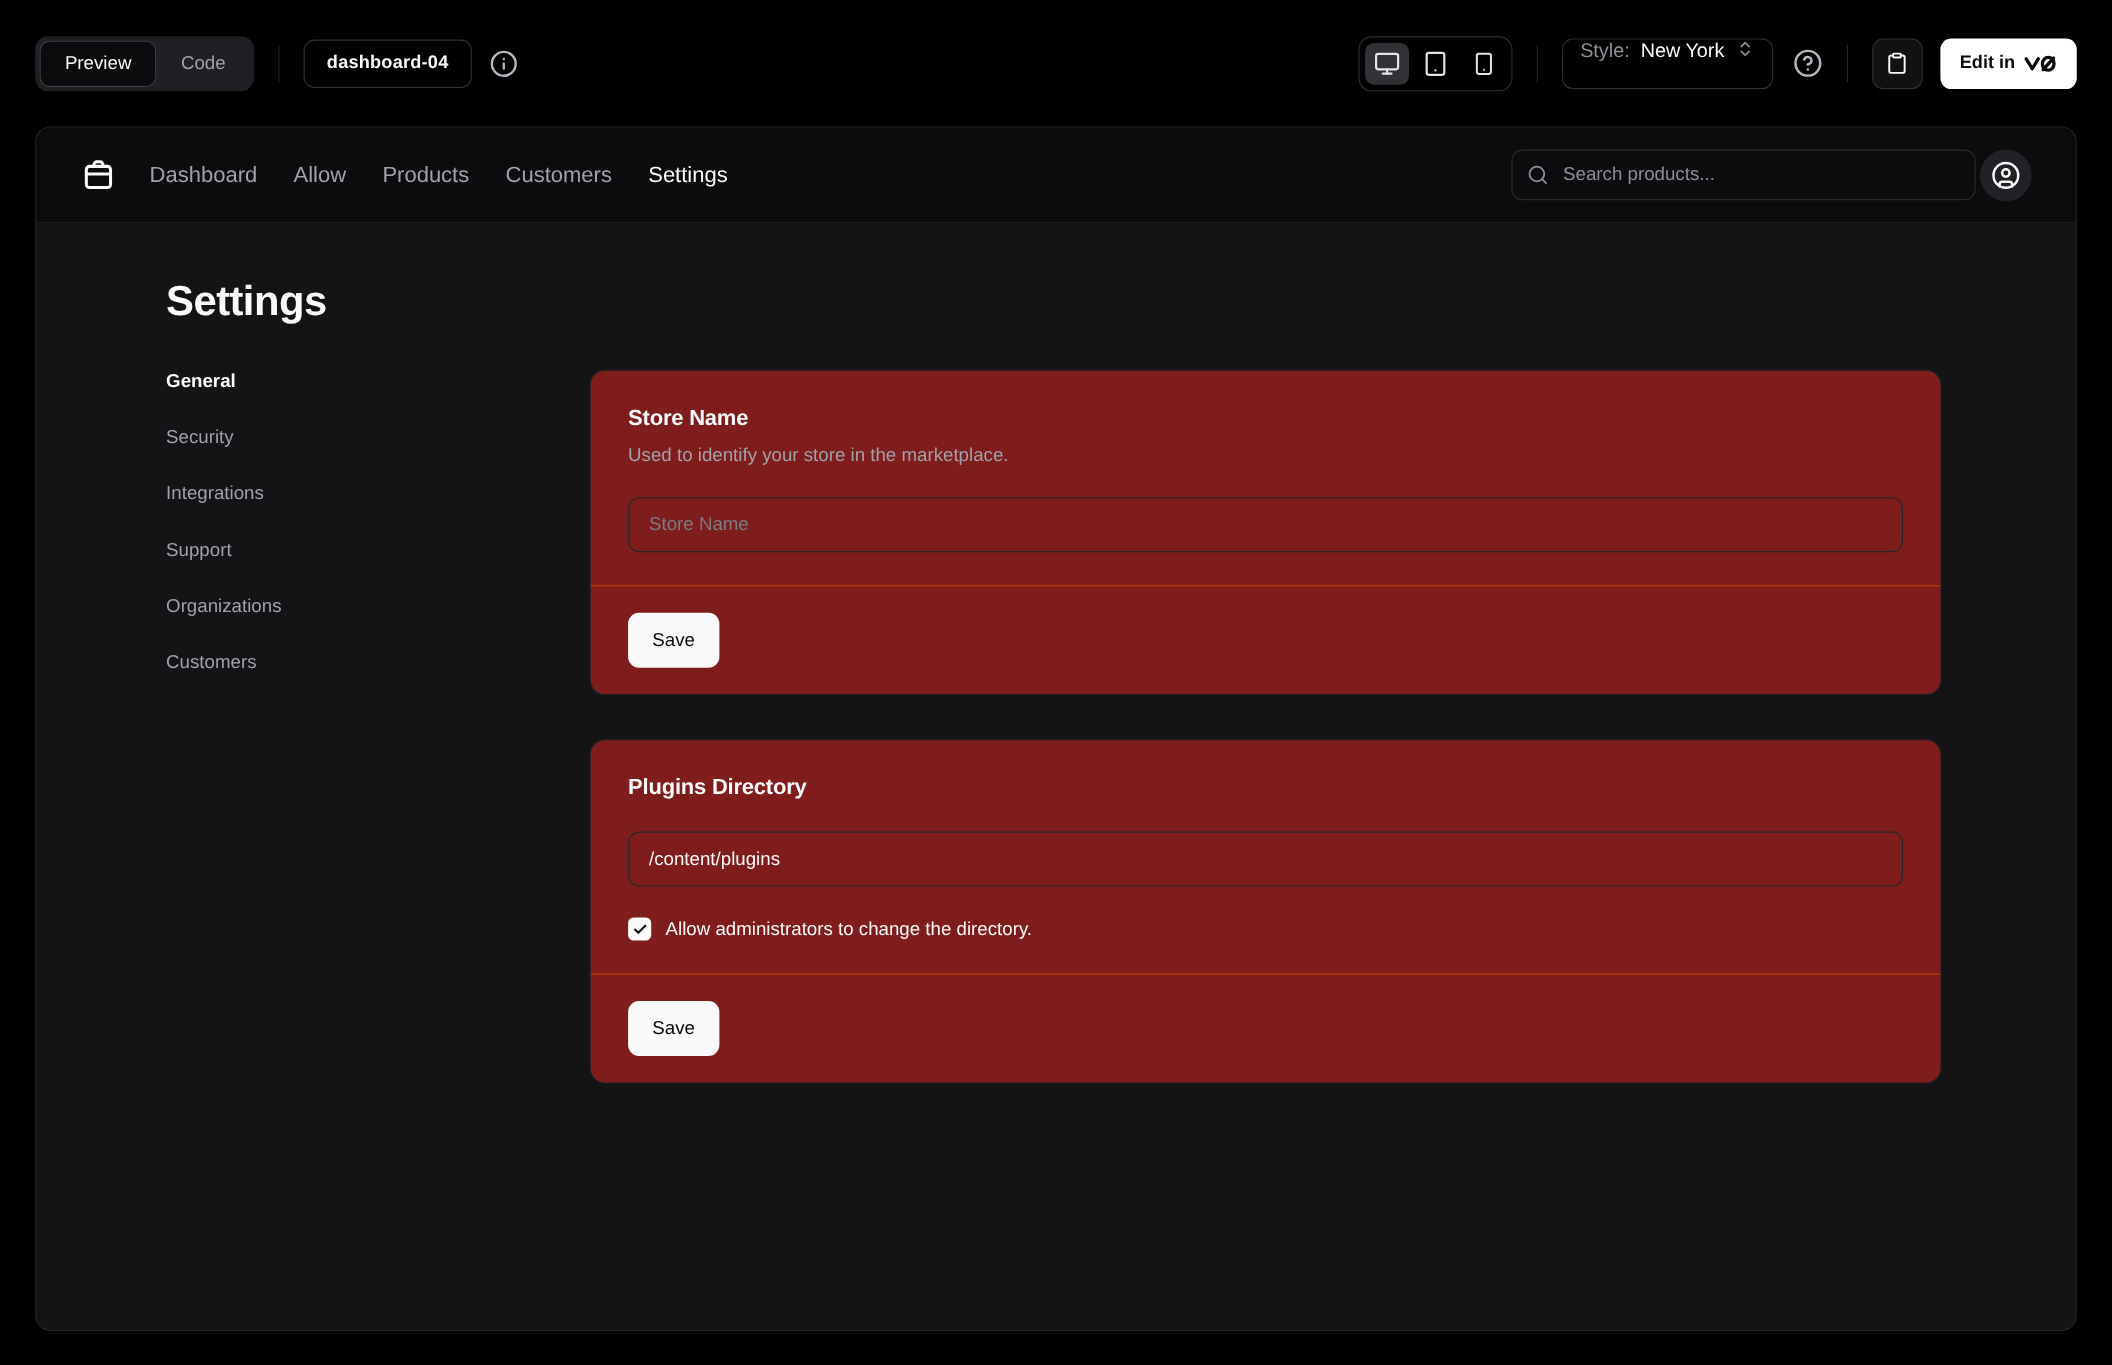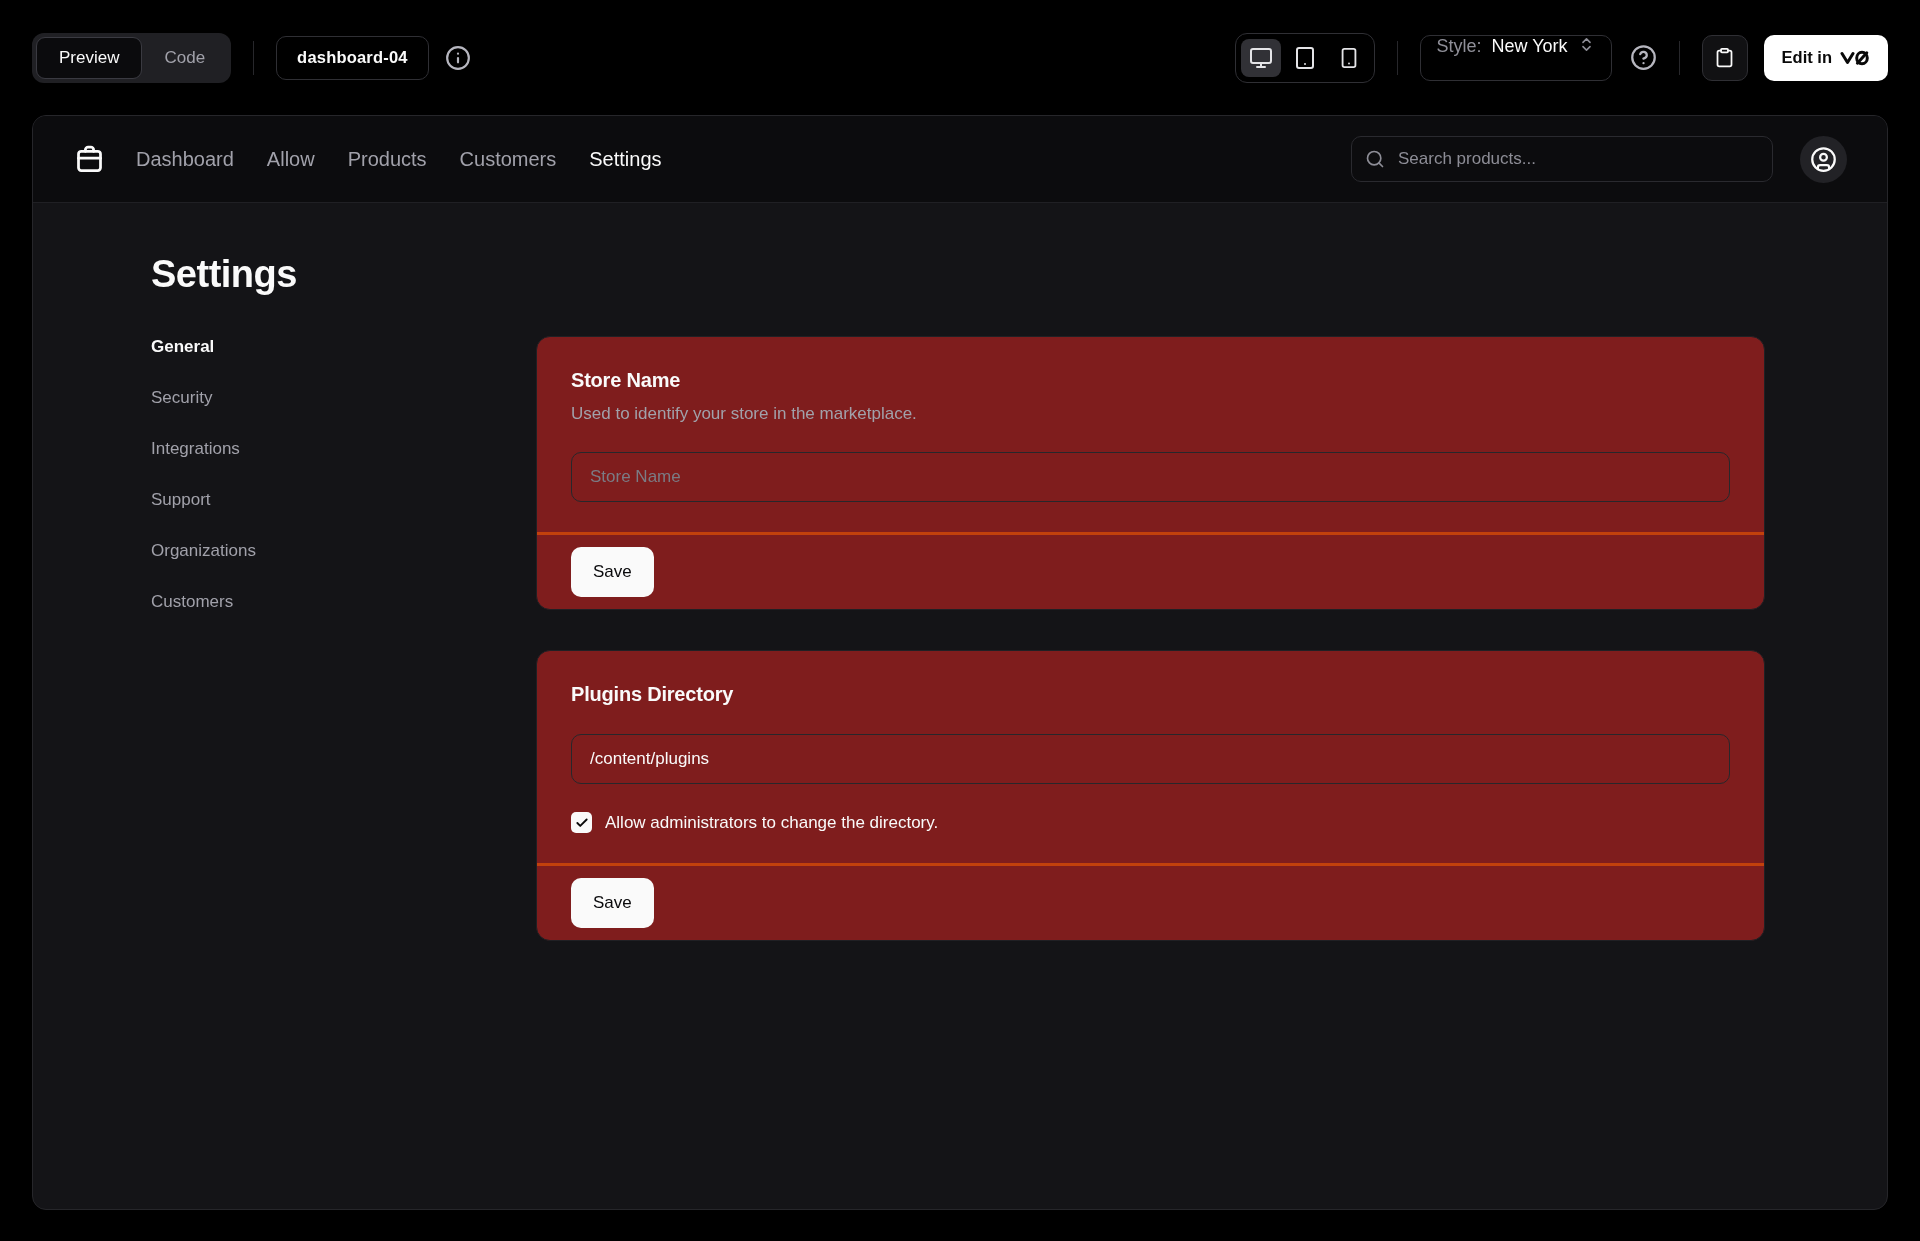--- a/index.html
+++ b/index.html
@@ -25,21 +25,21 @@
   .editbtn { display:flex; align-items:center; gap:8px; height:46px; padding:0 18px; background:#fff; color:#0a0a0a; border:none; border-radius:10px; font-size:16.5px; font-weight:600; cursor:pointer; }
 
   
   .frame { position:absolute; left:32px; right:32px; top:115px; bottom:31px; background:#141417; border:1px solid #26262a; border-radius:14px; overflow:hidden; }
 
   
   .nav { height:87px; background:#0c0c0e; border-bottom:1px solid #202024; display:flex; align-items:center; padding:0 40px; }
   .brand { color:#fafafa; margin-right:30px; display:flex; }
   .navlink { font-size:20px; color:#a1a1aa; margin-right:33px; cursor:pointer; text-decoration:none; }
   .navlink.active { color:#fafafa; font-weight:500; }
-  .navright { margin-left:auto; display:flex; align-items:center; gap:27px; }
+  .navright { margin-left:auto; display:flex; align-items:center; gap:4px; }
   .search { position:relative; width:422px; }
   .search input { width:100%; height:46px; background:transparent; border:1px solid #2a2a2f; border-radius:10px; color:#fafafa; font-size:17px; padding:0 14px 0 46px; outline:none; font-family:inherit; }
   .search input::placeholder { color:#8d8d96; }
   .search .mag { position:absolute; left:14px; top:13px; color:#8d8d96; }
   .avatar { width:47px; height:47px; border-radius:50%; background:#222226; display:flex; align-items:center; justify-content:center; color:#fafafa; border:none; cursor:pointer; }
 
   
   .main { padding:50px 122px 0 118px; }
   .pagetitle { font-size:38px; font-weight:700; letter-spacing:-.5px; color:#fafafa; }
   .layout { display:flex; margin-top:40px; }
@@ -48,21 +48,21 @@
   .sidenav a.active { color:#fafafa; font-weight:600; }
   .cards { flex:1; display:flex; flex-direction:column; gap:40px; }
 
   .card { background:#7f1d1d; border:1px solid #202024; border-radius:14px; }
   .cardhead { padding:32px 34px 0 34px; }
   .cardtitle { font-size:20px; font-weight:600; color:#fafafa; letter-spacing:-.2px; }
   .carddesc { font-size:17px; color:#a1a1aa; margin-top:12px; }
   .cardbody { padding:28px 34px 30px 34px; }
   .tinput { width:100%; height:50px; background:transparent; border:1px solid #27272b; border-radius:10px; color:#fafafa; font-size:17px; padding:0 18px; outline:none; font-family:inherit; }
   .tinput::placeholder { color:#7b7b84; }
-  .cardfoot { border-top:3px solid #c2410c; padding:12px 34px; }
+  .cardfoot { border-top:1px solid #c2410c; padding:24px 34px; }
   .savebtn { height:50px; padding:0 22px; background:#fafafa; color:#09090b; border:none; border-radius:10px; font-size:17px; font-weight:500; cursor:pointer; font-family:inherit; }
 
   .checkrow { display:flex; align-items:center; gap:13px; margin-top:28px; }
   .checkbox { width:21px; height:21px; background:#fafafa; border-radius:5px; display:flex; align-items:center; justify-content:center; color:#0a0a0a; cursor:pointer; flex:none; }
   .checklabel { font-size:17px; font-weight:500; color:#fafafa; cursor:pointer; }
 
   svg { display:block; }
 </style>
 </head>
 <body>

